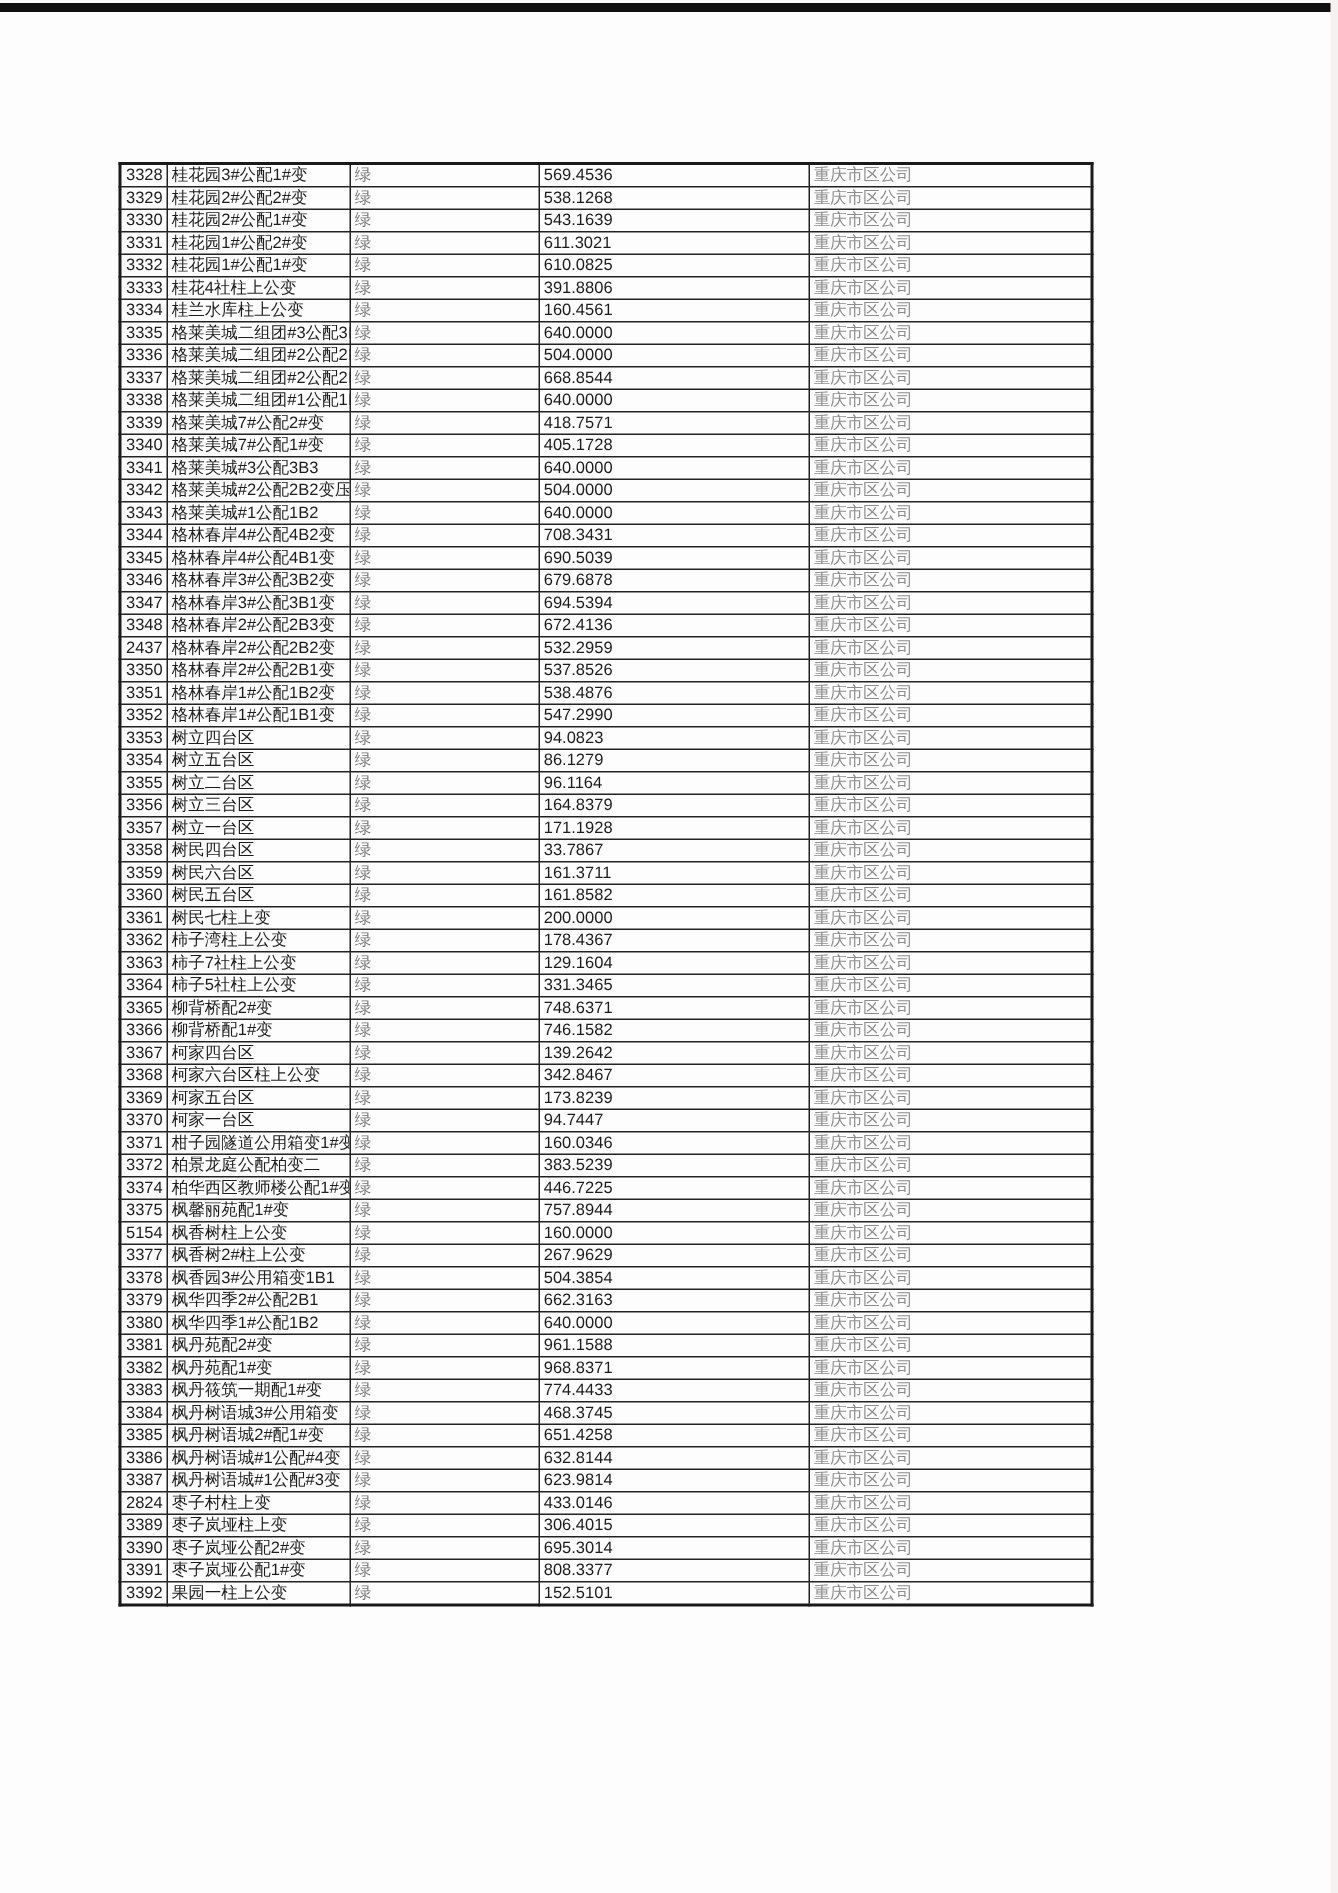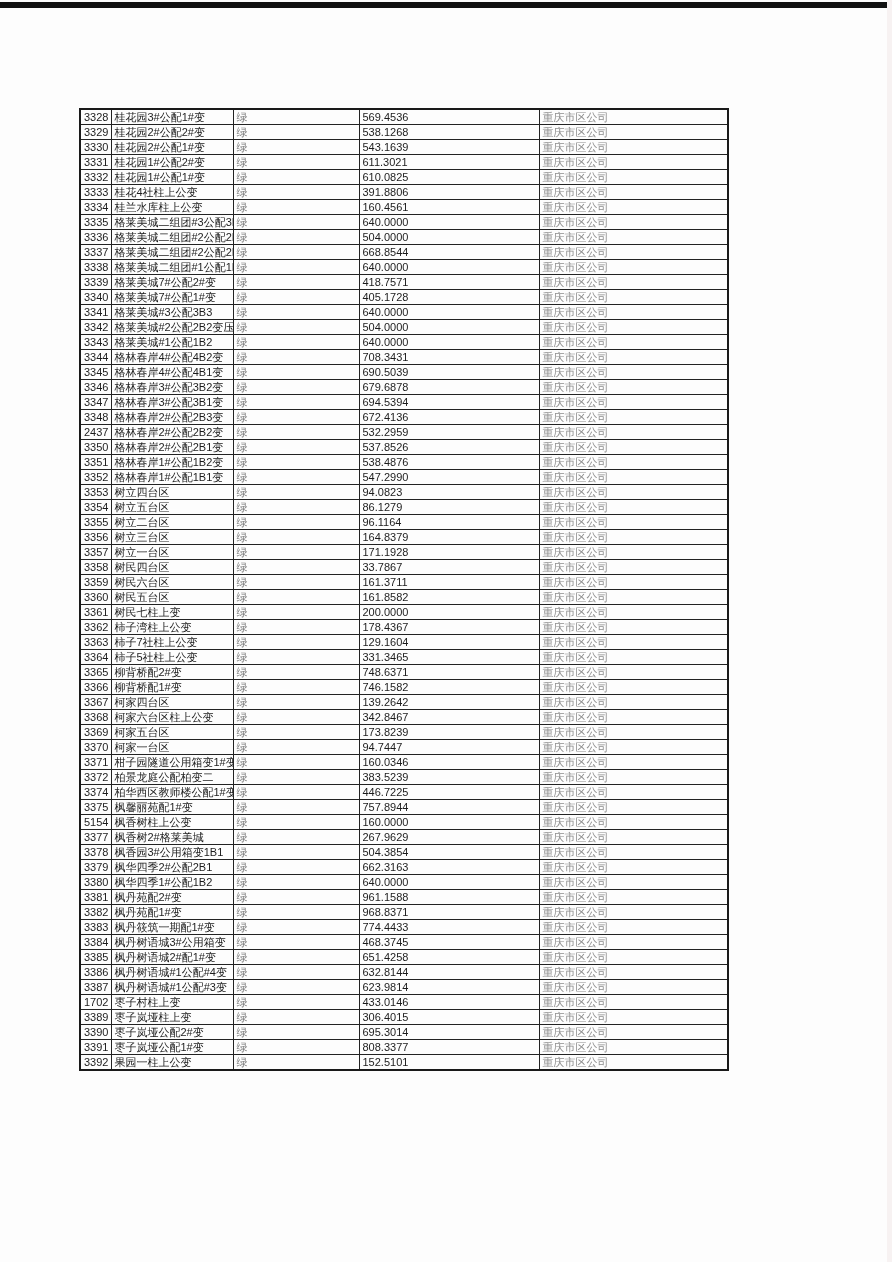--- a/index.html
+++ b/index.html
@@ -394,21 +394,21 @@
         </tr>
         <tr>
           <td class="c-id">5154</td>
           <td class="c-name">枫香树柱上公变</td>
           <td class="c-status">绿</td>
           <td class="c-value">160.0000</td>
           <td class="c-company">重庆市区公司</td>
         </tr>
         <tr>
           <td class="c-id">3377</td>
-          <td class="c-name">枫香树2#格莱美城</td>
+          <td class="c-name">枫香树2#柱上公变</td>
           <td class="c-status">绿</td>
           <td class="c-value">267.9629</td>
           <td class="c-company">重庆市区公司</td>
         </tr>
         <tr>
           <td class="c-id">3378</td>
           <td class="c-name">枫香园3#公用箱变1B1</td>
           <td class="c-status">绿</td>
           <td class="c-value">504.3854</td>
           <td class="c-company">重庆市区公司</td>
@@ -470,21 +470,21 @@
           <td class="c-company">重庆市区公司</td>
         </tr>
         <tr>
           <td class="c-id">3387</td>
           <td class="c-name">枫丹树语城#1公配#3变</td>
           <td class="c-status">绿</td>
           <td class="c-value">623.9814</td>
           <td class="c-company">重庆市区公司</td>
         </tr>
         <tr>
-          <td class="c-id">1702</td>
+          <td class="c-id">2824</td>
           <td class="c-name">枣子村柱上变</td>
           <td class="c-status">绿</td>
           <td class="c-value">433.0146</td>
           <td class="c-company">重庆市区公司</td>
         </tr>
         <tr>
           <td class="c-id">3389</td>
           <td class="c-name">枣子岚垭柱上变</td>
           <td class="c-status">绿</td>
           <td class="c-value">306.4015</td>

